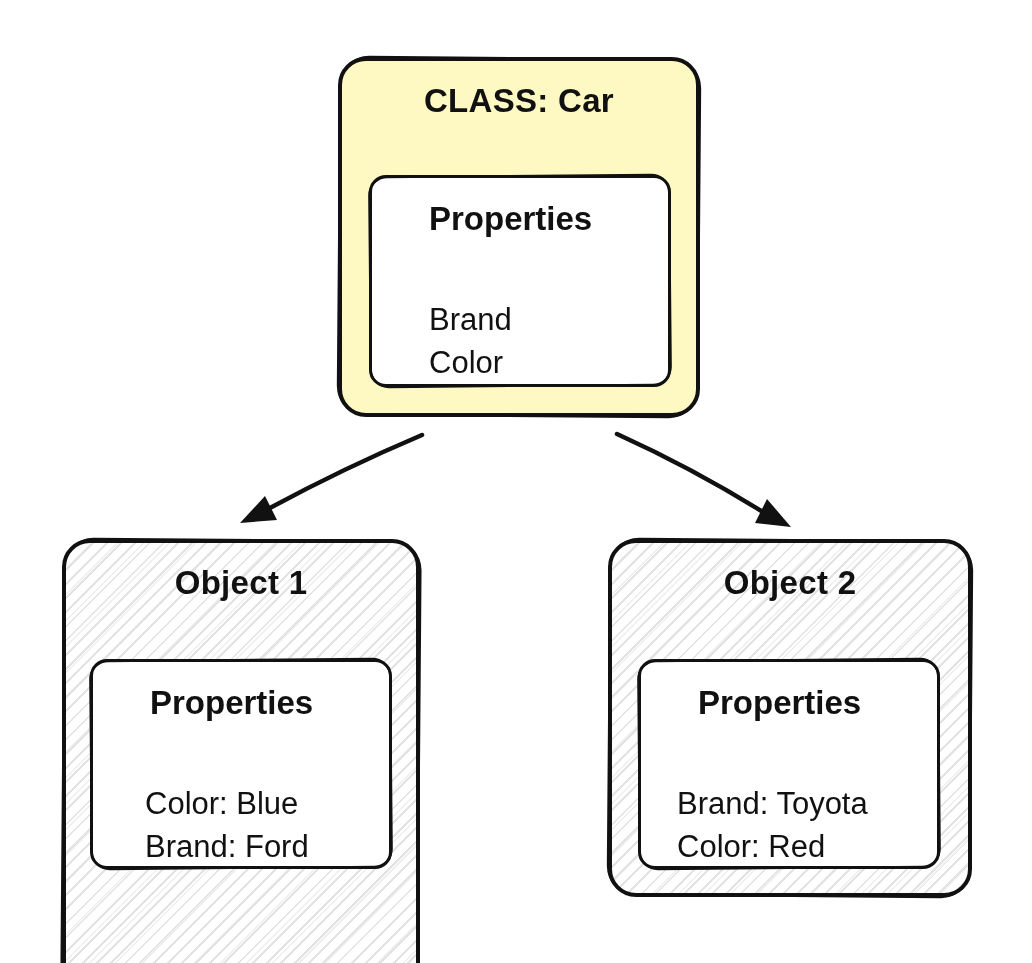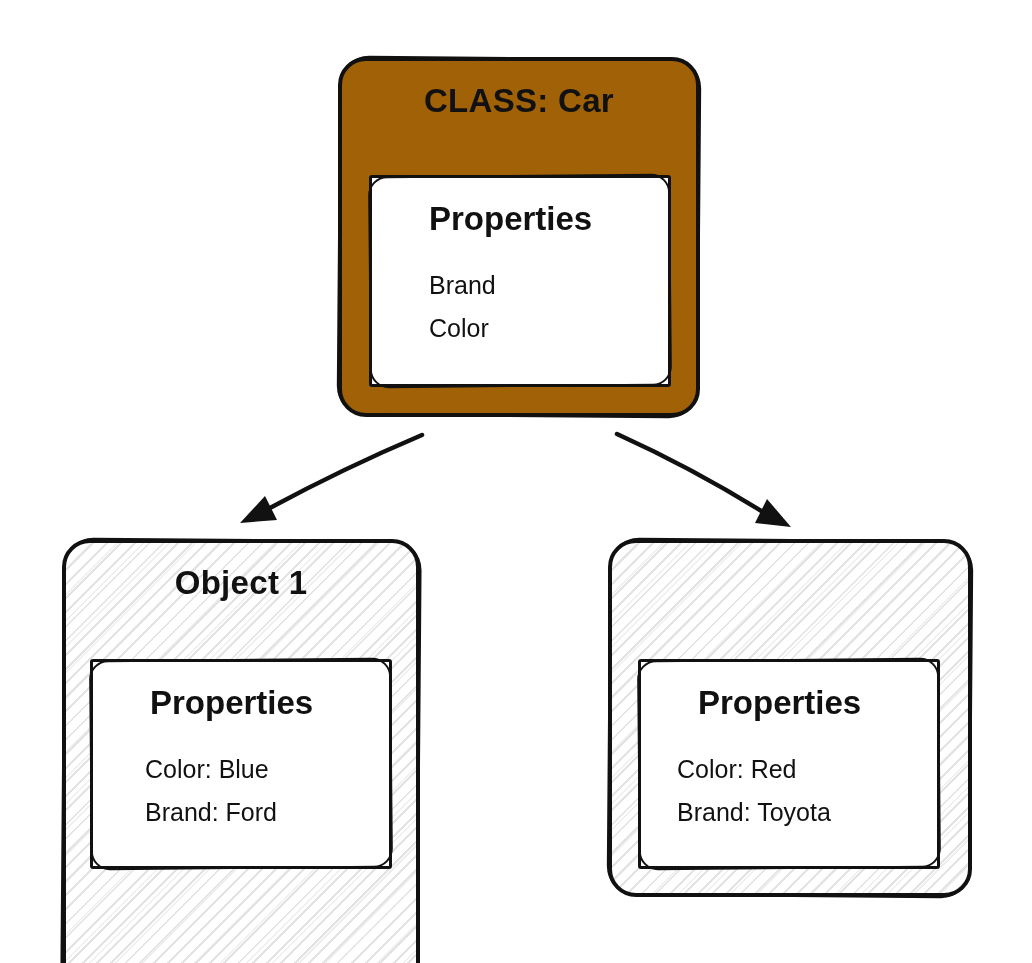--- a/index.html
+++ b/index.html
@@ -13,35 +13,35 @@
     width: 1032px;
     height: 963px;
     background: #ffffff;
     overflow: hidden;
   }
   
   .sketch-box {
     position: absolute;
     border: 4px solid #111111;
     border-radius: 28px;
-    background: #a16207;
+    background: #fef9c3;
   }
   .sketch-box::before {
     content: "";
     position: absolute;
     inset: -4px;
     border: 2px solid #111111;
     border-radius: 30px;
     transform: rotate(0.45deg);
     pointer-events: none;
   }
   .inner-box {
     position: absolute;
     border: 3.5px solid #111111;
-    border-radius: 3px;
+    border-radius: 17px;
     background: #ffffff;
   }
   .inner-box::before {
     content: "";
     position: absolute;
     inset: -3px;
     border: 2px solid #111111;
     border-radius: 19px;
     transform: rotate(-0.55deg);
     pointer-events: none;
@@ -59,22 +59,22 @@
     font-weight: 700;
     letter-spacing: 0.3px;
   }
   .props-title {
     margin-top: 20px;
     font-size: 33px;
     font-weight: 700;
     line-height: 42px;
   }
   .props-list {
-    margin-top: 24px;
-    font-size: 25px;
+    margin-top: 58px;
+    font-size: 31px;
     font-weight: 400;
     line-height: 43px;
   }
   .pl57 { padding-left: 57px; }
   .pl52 { padding-left: 52px; }
   .pl36 { padding-left: 36px; }
 
   
   #class-box   { left: 338px; top: 57px;  width: 362px; height: 360px; }
   #class-inner { left: 27px;  top: 114px; width: 302px; height: 212px; }
@@ -116,25 +116,26 @@
     <div class="inner-box" id="object1-inner">
       <div class="props-title pl57">Properties</div>
       <div class="props-list pl52">
         <div>Color: Blue</div>
         <div>Brand: Ford</div>
       </div>
     </div>
   </div>
 
   <div class="sketch-box hatched" id="object2-box">
+    <div class="box-title">Object 2</div>
     <div class="inner-box" id="object2-inner">
       <div class="props-title pl57">Properties</div>
       <div class="props-list pl36">
+        <div>Brand: Toyota</div>
         <div>Color: Red</div>
-        <div>Brand: Toyota</div>
       </div>
     </div>
   </div>
 
   <svg class="arrow-layer" viewBox="0 0 1032 963" aria-hidden="true">
     <g>
       <path d="M 422 435 Q 344 468 268 509" fill="none" stroke="#111111" stroke-width="4.5" stroke-linecap="round"></path>
       <polygon points="240,523 265,496 277,520" fill="#111111"></polygon>
     </g>
     <g>

